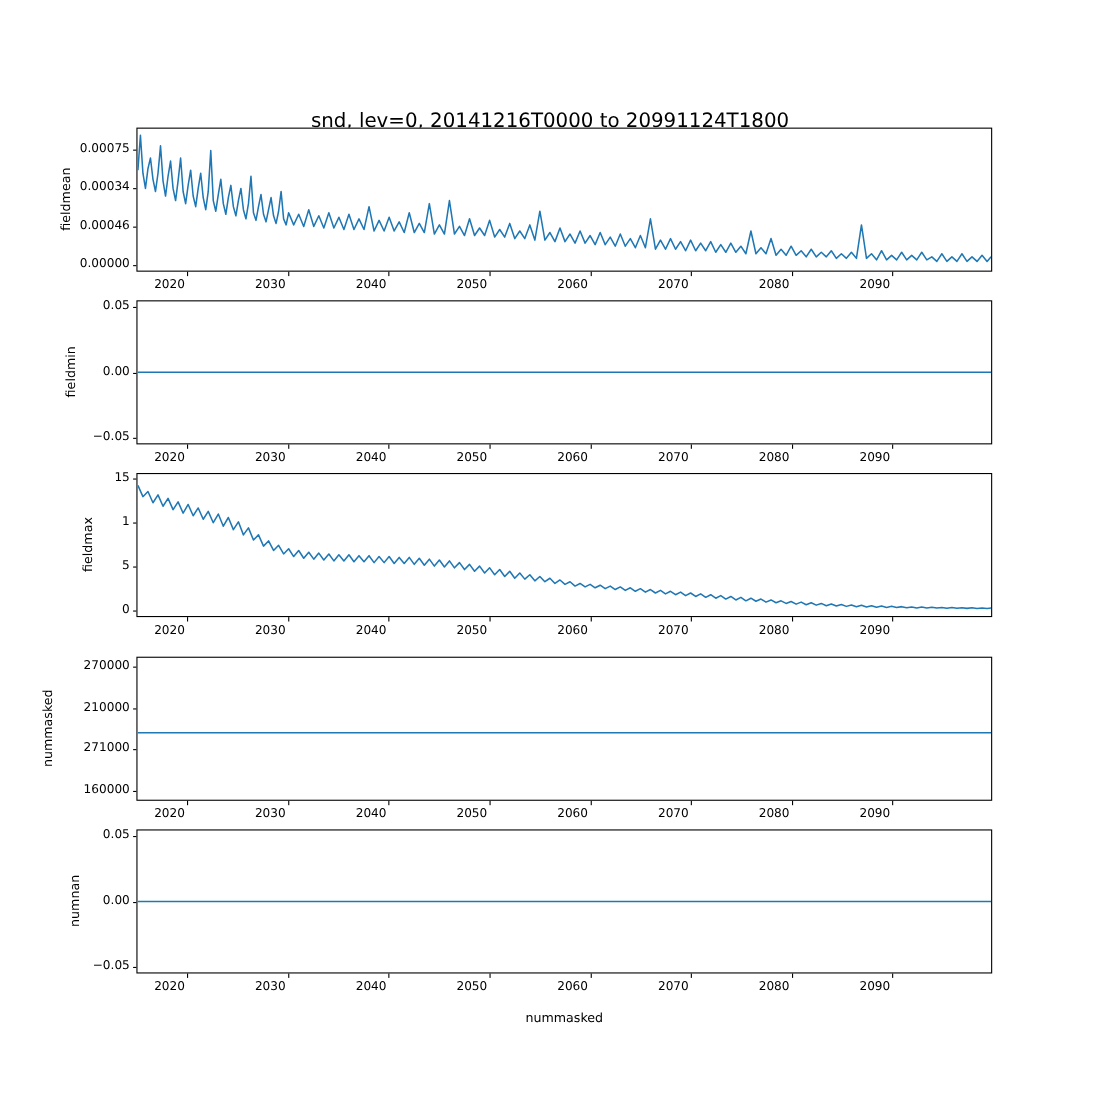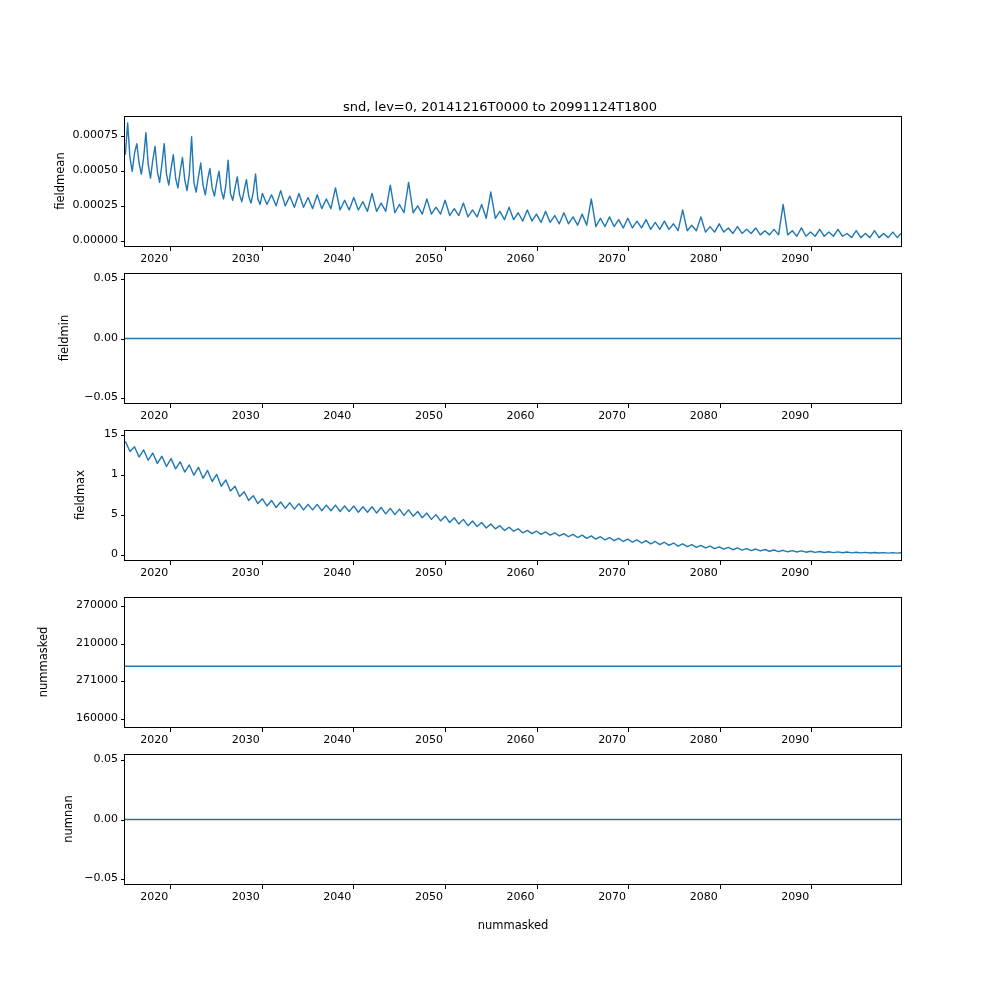--- a/index.html
+++ b/index.html
@@ -18,21 +18,21 @@
     position: relative;
     width: 1000px;
     height: 1000px;
   }
   .title {
     position: absolute;
     left: 0;
     width: 1000px;
     top: 99px;
     text-align: center;
-    font-size: 13px;
+    font-size: 18px;
     color: #000000;
   }
   .panel {
     position: absolute;
     box-sizing: border-box;
     border: 1px solid #000000;
     background: #ffffff;
   }
   .panel svg {
     display: block;
@@ -126,23 +126,23 @@
       <div class="tick-label xtick" style="left: 506.54px; top: 252px; width: 60px;">2060</div>
       <div class="tickmark" style="left: 628.134px; top: 247px; width: 1px; height: 3.5px;"></div>
       <div class="tick-label xtick" style="left: 598.134px; top: 252px; width: 60px;">2070</div>
       <div class="tickmark" style="left: 719.728px; top: 247px; width: 1px; height: 3.5px;"></div>
       <div class="tick-label xtick" style="left: 689.728px; top: 252px; width: 60px;">2080</div>
       <div class="tickmark" style="left: 811.322px; top: 247px; width: 1px; height: 3.5px;"></div>
       <div class="tick-label xtick" style="left: 781.322px; top: 252px; width: 60px;">2090</div>
       <div class="tickmark" style="left: 120.5px; top: 241.303px; width: 3.5px; height: 1px;"></div>
       <div class="tick-label ytick" style="left: 28px; top: 233.303px; width: 90px;">0.00000</div>
       <div class="tickmark" style="left: 120.5px; top: 206.224px; width: 3.5px; height: 1px;"></div>
-      <div class="tick-label ytick" style="left: 28px; top: 198.224px; width: 90px;">0.00025</div>
+      <div class="tick-label ytick" style="left: 28px; top: 198.224px; width: 90px;">0.00046</div>
       <div class="tickmark" style="left: 120.5px; top: 171.145px; width: 3.5px; height: 1px;"></div>
-      <div class="tick-label ytick" style="left: 28px; top: 163.145px; width: 90px;">0.00050</div>
+      <div class="tick-label ytick" style="left: 28px; top: 163.145px; width: 90px;">0.00034</div>
       <div class="tickmark" style="left: 120.5px; top: 136.065px; width: 3.5px; height: 1px;"></div>
       <div class="tick-label ytick" style="left: 28px; top: 128.065px; width: 90px;">0.00075</div>
       <div class="tickmark" style="left: 170.163px; top: 404px; width: 1px; height: 3.5px;"></div>
       <div class="tick-label xtick" style="left: 140.163px; top: 409px; width: 60px;">2020</div>
       <div class="tickmark" style="left: 261.757px; top: 404px; width: 1px; height: 3.5px;"></div>
       <div class="tick-label xtick" style="left: 231.757px; top: 409px; width: 60px;">2030</div>
       <div class="tickmark" style="left: 353.352px; top: 404px; width: 1px; height: 3.5px;"></div>
       <div class="tick-label xtick" style="left: 323.352px; top: 409px; width: 60px;">2040</div>
       <div class="tickmark" style="left: 444.946px; top: 404px; width: 1px; height: 3.5px;"></div>
       <div class="tick-label xtick" style="left: 414.946px; top: 409px; width: 60px;">2050</div>

